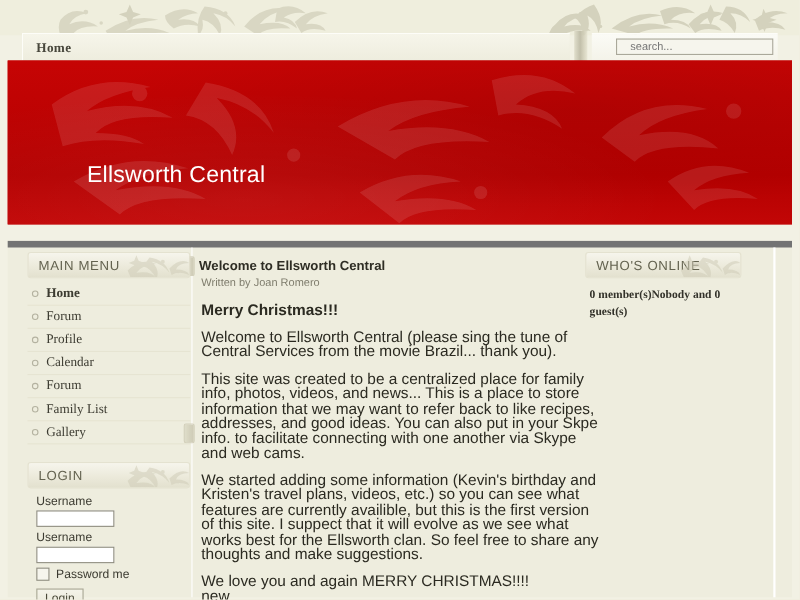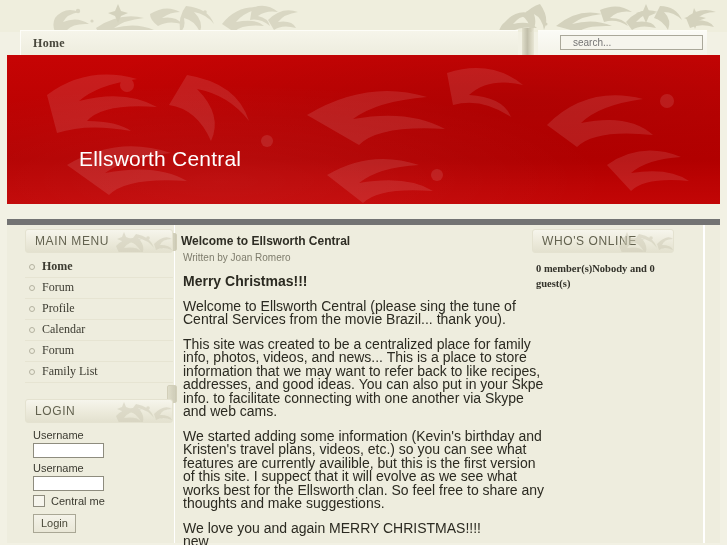--- a/index.html
+++ b/index.html
@@ -400,20 +400,24 @@
             <span>Calendar</span>
           </li>
           <li>
             <span class="bullet"></span>
             <span>Forum</span>
           </li>
           <li>
             <span class="bullet"></span>
             <span>Family List</span>
           </li>
+          <li>
+            <span class="bullet"></span>
+            <span>Gallery</span>
+          </li>
         </ul>
       </div>
 
       <div class="module" style="margin-top:16px;">
         <div class="module-head">
           <span class="mh-text">LOGIN</span>
           <svg class="mh-deco" width="62" height="22">
             <g fill="#cfcdb8">
               <path d="M6 16 q12-12 26-6 q-12 0-18 8 q14-2 18 5 q-14-3-22 2z"></path>
               <path d="M26 4 q14 2 18 14 q-6-8-16-10 q8 8 4 16 q-4-10-12-12z"></path>
@@ -427,21 +431,21 @@
 
         <div class="login-body">
           <div class="login-label">Username</div>
           <input class="login-field" type="text" style="">
 
           <div class="login-label">Username</div>
           <input class="login-field" type="password" style="">
 
           <div class="remember-row">
             <span class="remember-box"></span>
-            <span class="remember-label">Central me</span>
+            <span class="remember-label">Password me</span>
           </div>
 
           <button class="login-btn">Login</button>
 
         </div>
       </div>
     </div>
 
     <div class="col-main">
       <div class="article-title">Welcome to Ellsworth Central</div>

